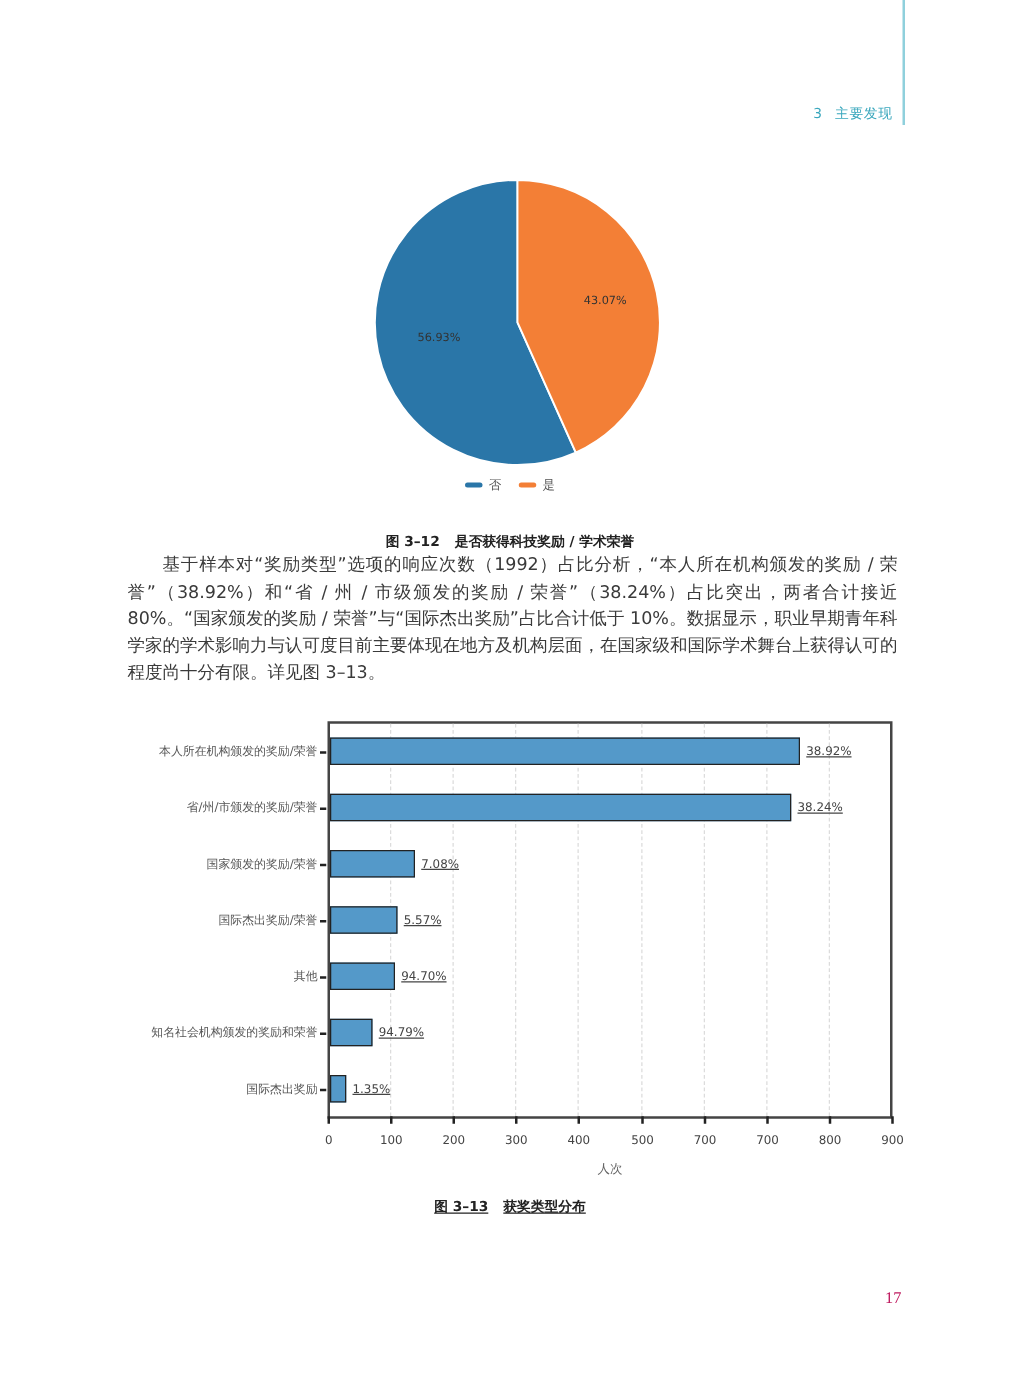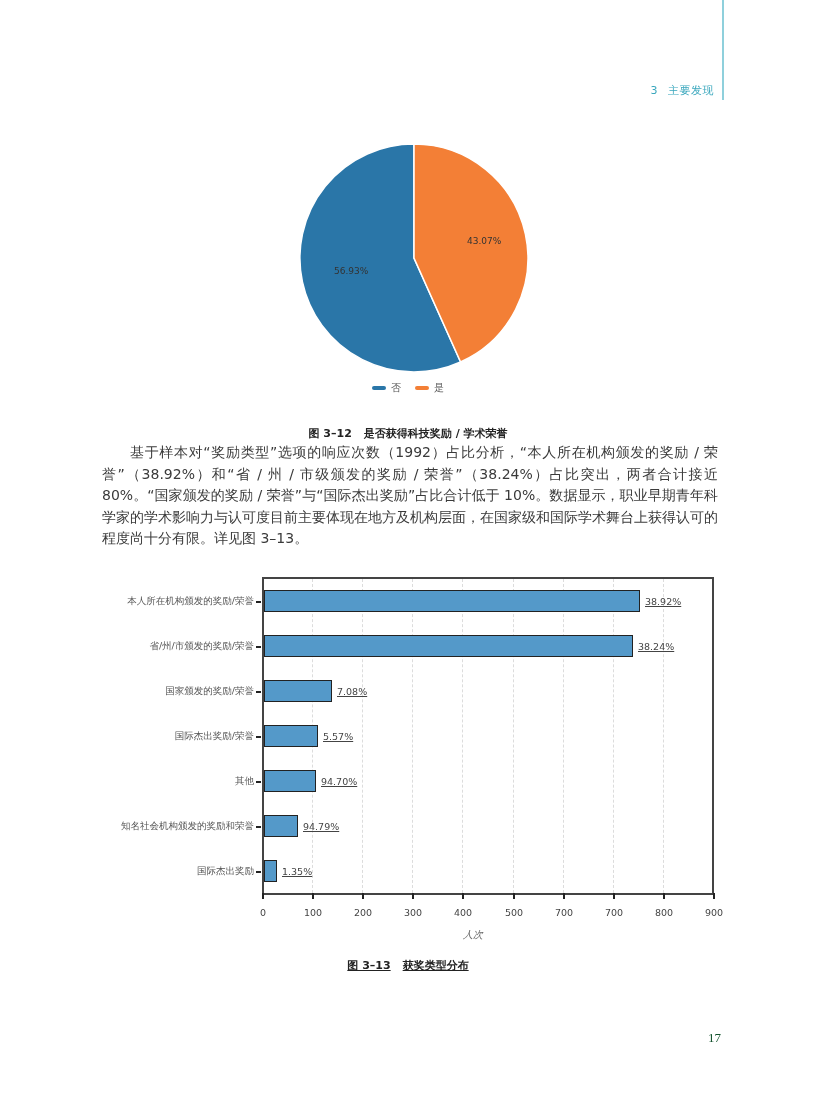--- a/index.html
+++ b/index.html
@@ -48,24 +48,24 @@
     position: absolute; left: 0; height: 22px;
     background: #5499c9; border: 1.5px solid #222; box-sizing: border-box;
   }
   .bar-label { position: absolute; font-size: 9.5px; color: #444; text-decoration: underline; }
   .cat-label {
     position: absolute; right: 562px; font-size: 9.5px; color: #555; white-space: nowrap;
   }
   .y-tick { position: absolute; left: 256px; width: 5px; height: 2px; background: #222; }
   .x-tick { position: absolute; top: 893px; width: 2px; height: 6px; background: #222; }
   .x-tick-label { position: absolute; top: 907px; font-size: 9.5px; color: #444; transform: translateX(-50%); }
-  .x-axis-title { position: absolute; top: 928px; left: 463px; font-size: 10px; color: #666; font-style: italic; }
+  .x-axis-title { position: absolute; top: 928px; left: 478px; font-size: 10px; color: #666; }
   .page-number {
     position: absolute; right: 95px; top: 1030px;
-    font-family: "Liberation Serif", serif; font-size: 13px; color: #14532d;
+    font-family: "Liberation Serif", serif; font-size: 13px; color: #be185d;
   }
 </style>
 </head>
 <body>
 
 <div class="rule-vert"></div>
 <div class="running-head">
   <span class="num">3</span><span>主要发现</span>
 </div>
 

